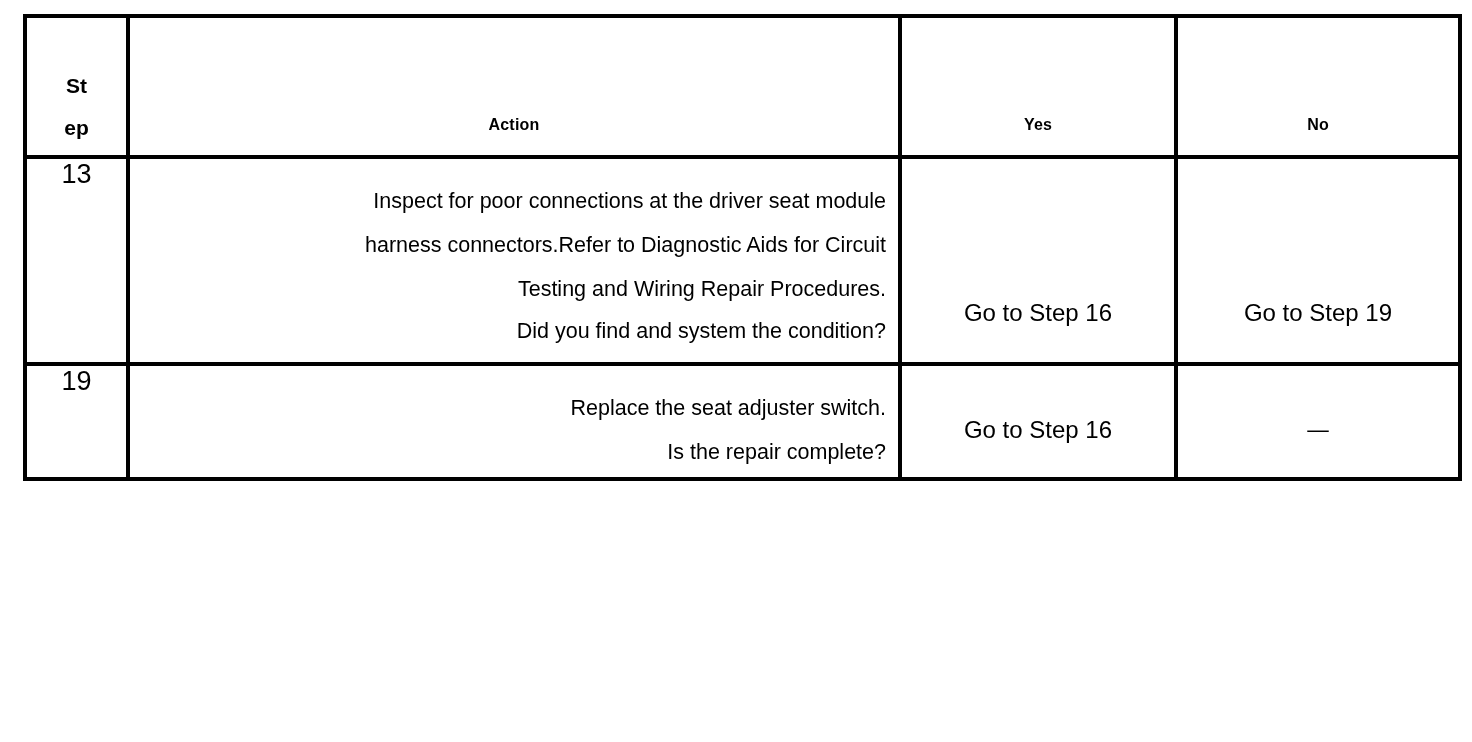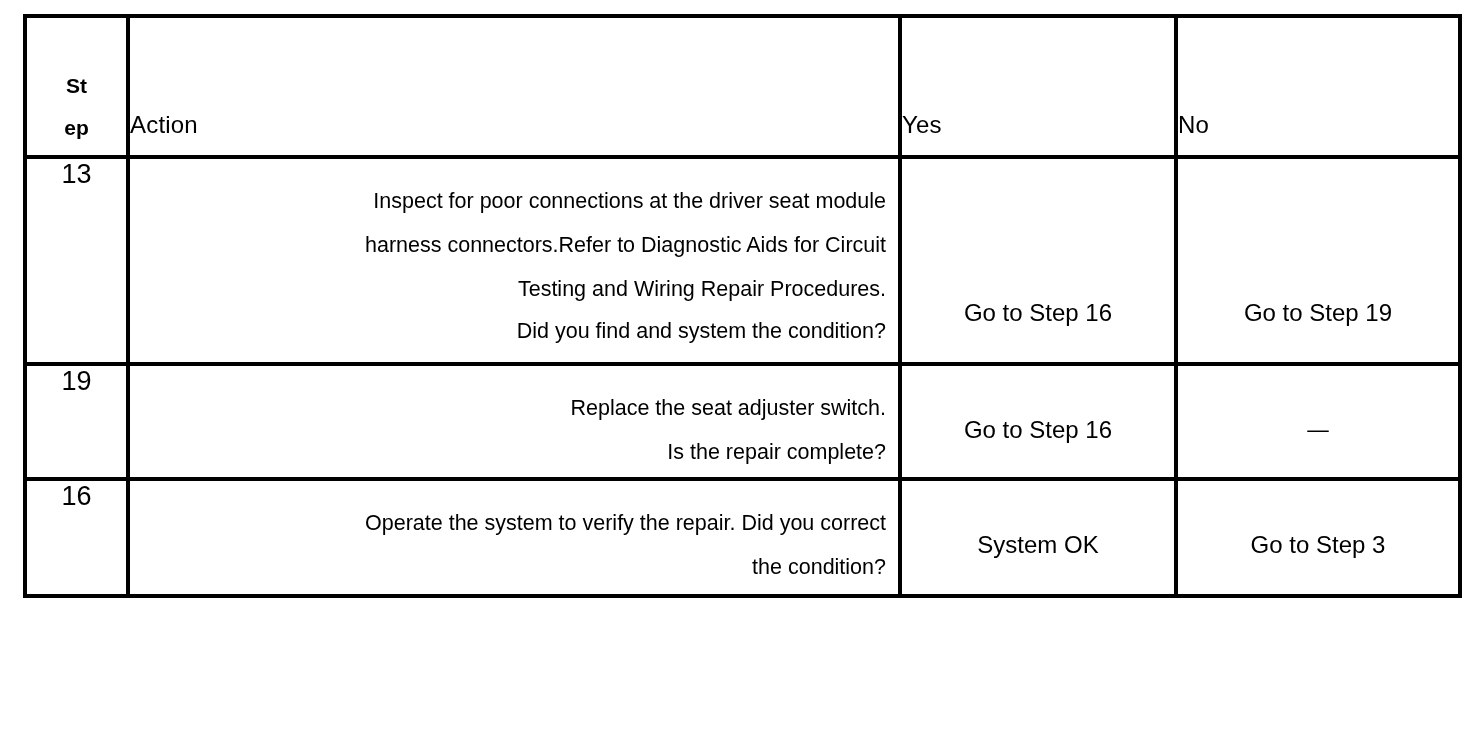--- a/index.html
+++ b/index.html
@@ -50,23 +50,23 @@
   
   .hdr-row th {
     height: 137px;
     position: relative;
   }
   .hdr-cell-inner {
     position: absolute;
     left: 0;
     right: 0;
     bottom: 10px;
-    text-align: left;
-    font-weight: normal;
-    font-size: 24px;
+    text-align: center;
+    font-weight: bold;
+    font-size: 16px;
     line-height: 40px;
     letter-spacing: 0.2px;
   }
   .hdr-step-inner {
     position: absolute;
     left: 0;
     right: 0;
     bottom: 6px;
     text-align: center;
     font-weight: bold;
@@ -188,32 +188,17 @@
         </td>
         <td class="ans-cell">
           <div class="ans-inner">Go to Step 16</div>
         </td>
         <td class="ans-cell">
           <div class="ans-inner dash">—</div>
         </td>
       </tr>
 
 
-      <tr class="r16">
-        <td class="step-cell">16</td>
-        <td class="action-cell">
-          <div class="action-inner">
-            <span class="ln">Operate the system to verify the repair. Did you correct</span>
-            <span class="ln">the condition?</span>
-          </div>
-        </td>
-        <td class="ans-cell">
-          <div class="ans-inner">System OK</div>
-        </td>
-        <td class="ans-cell">
-          <div class="ans-inner">Go to Step 3</div>
-        </td>
-      </tr>
 
     </tbody>
   </table>
 
 </div>
 
 </body></html>

